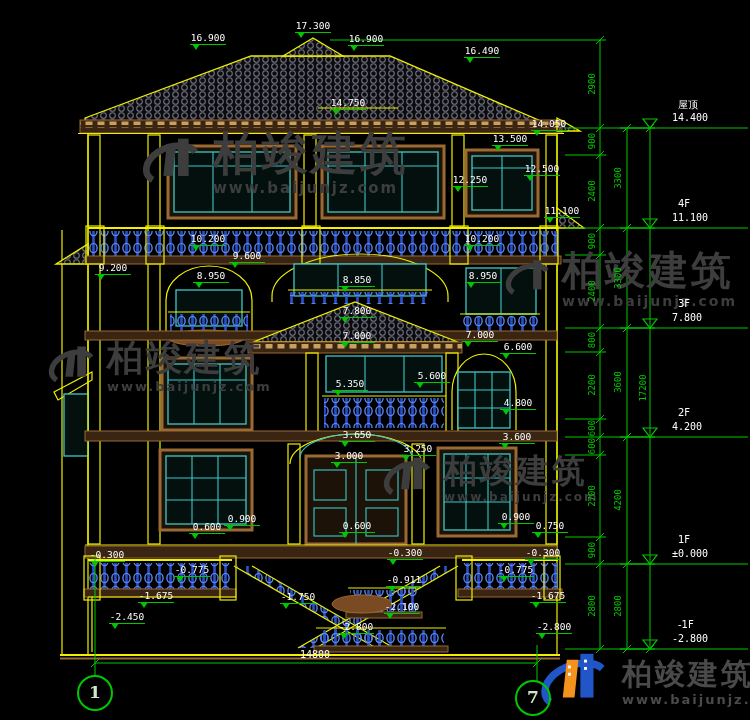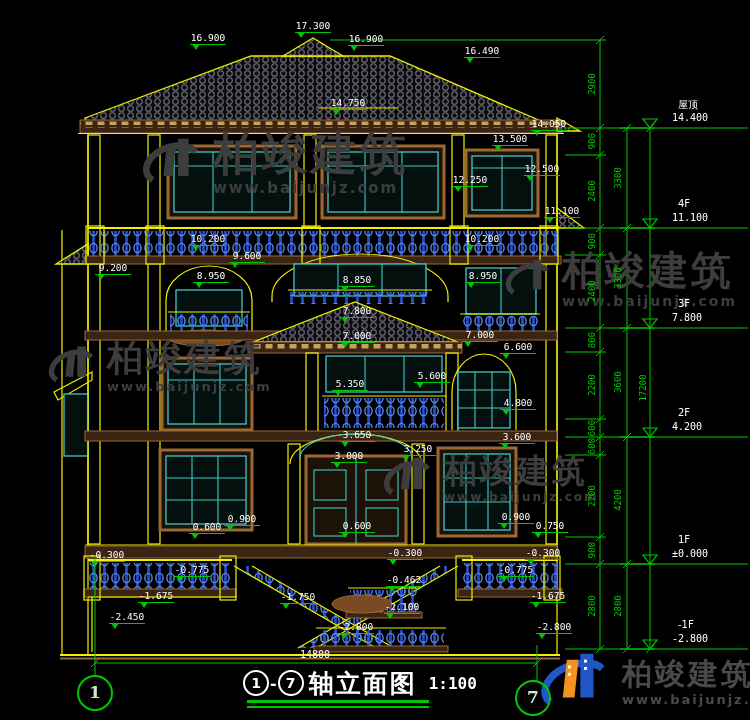--- a/index.html
+++ b/index.html
@@ -517,21 +517,21 @@
     </div>
       <div class="ann" style="position: absolute; left: 298px; top: 592px;">
       <span>-1.750</span>
       <span class="mk"></span>
     </div>
       <div class="ann" style="position: absolute; left: 405px; top: 548px;">
       <span>-0.300</span>
       <span class="mk"></span>
     </div>
       <div class="ann" style="position: absolute; left: 404px; top: 575px;">
-      <span>-0.462</span>
+      <span>-0.911</span>
       <span class="mk"></span>
     </div>
       <div class="ann" style="position: absolute; left: 402px; top: 602px;">
       <span>-2.100</span>
       <span class="mk"></span>
     </div>
       <div class="ann" style="position: absolute; left: 356px; top: 622px;">
       <span>-2.800</span>
       <span class="mk"></span>
     </div>
@@ -614,19 +614,14 @@
 <div class="bubble" style="position: absolute; left: 95px; top: 693px;">
       <span>1</span>
     </div>
       <div class="bubble" style="position: absolute; left: 533px; top: 698px;">
       <span>7</span>
     </div>
     </div>
 
 <div class="dimh">14800</div>
 
-<div class="titleblock">
-  <span class="tcirc">1</span><span class="tdash">-</span><span class="tcirc">7</span><span class="tname">轴立面图</span><span class="tscale">1:100</span>
-  <div class="tunder1"></div>
-  <div class="tunder2"></div>
+
 </div>
 
-</div>
-
 </body></html>

